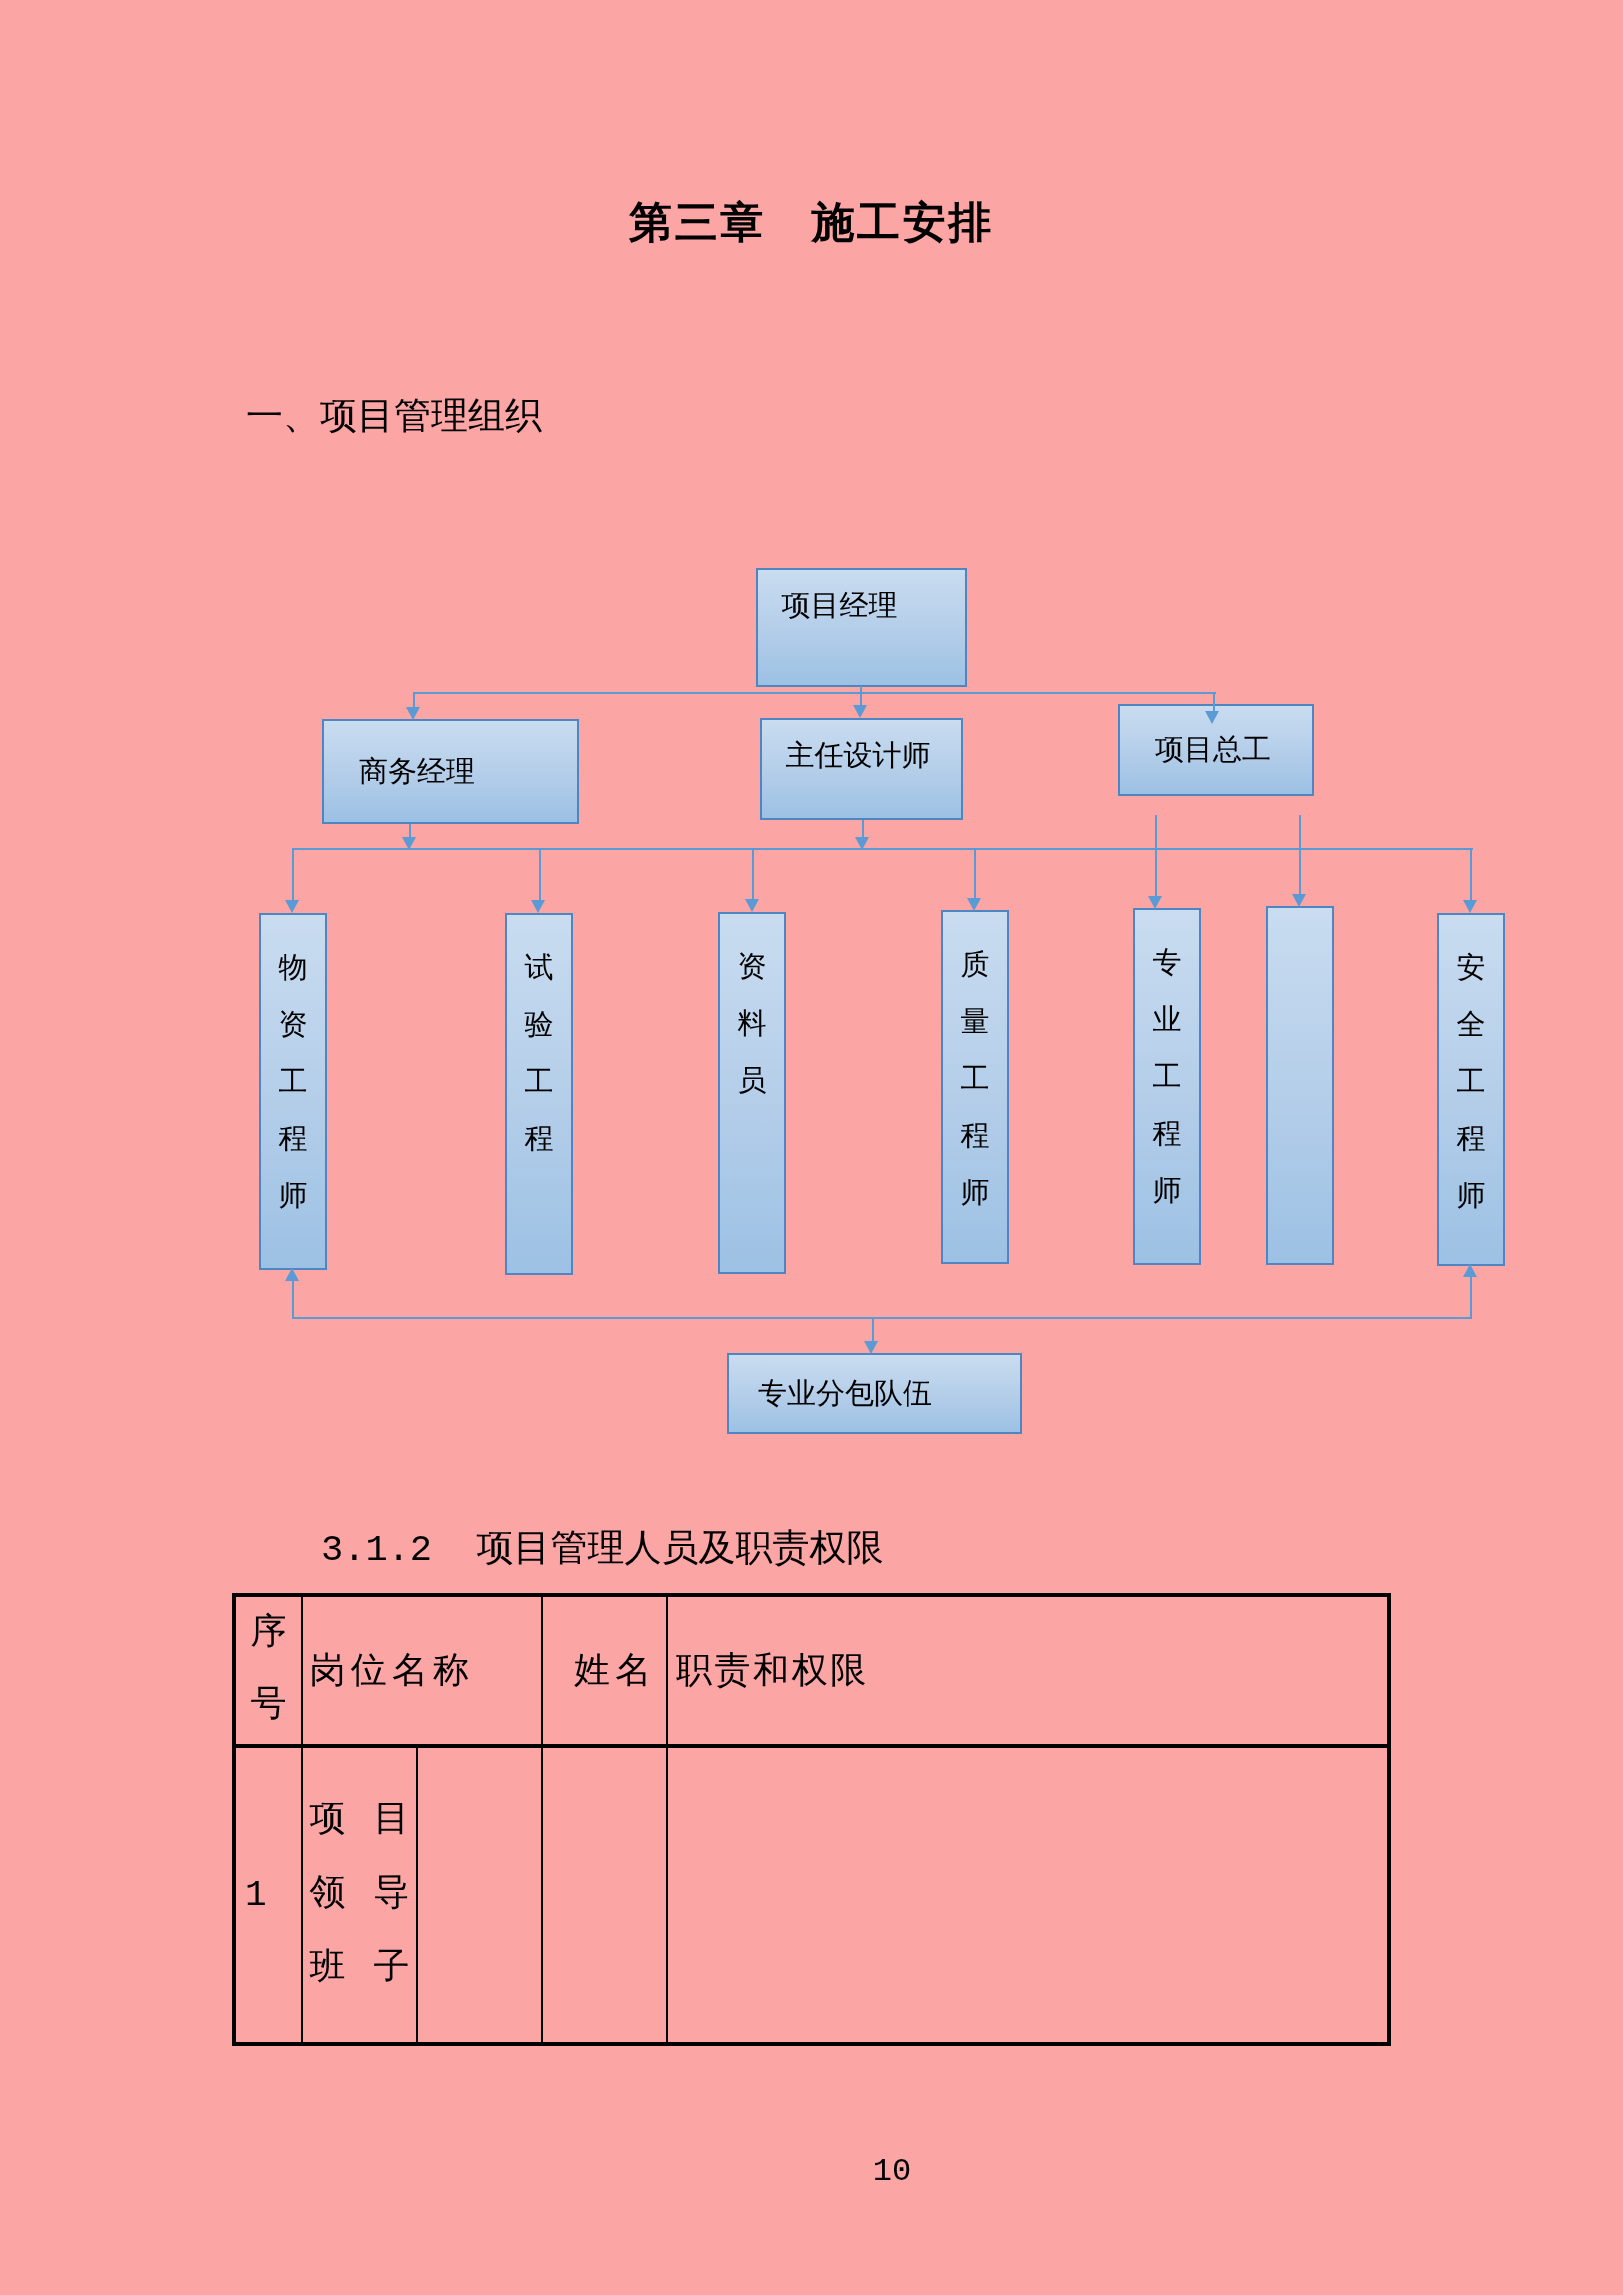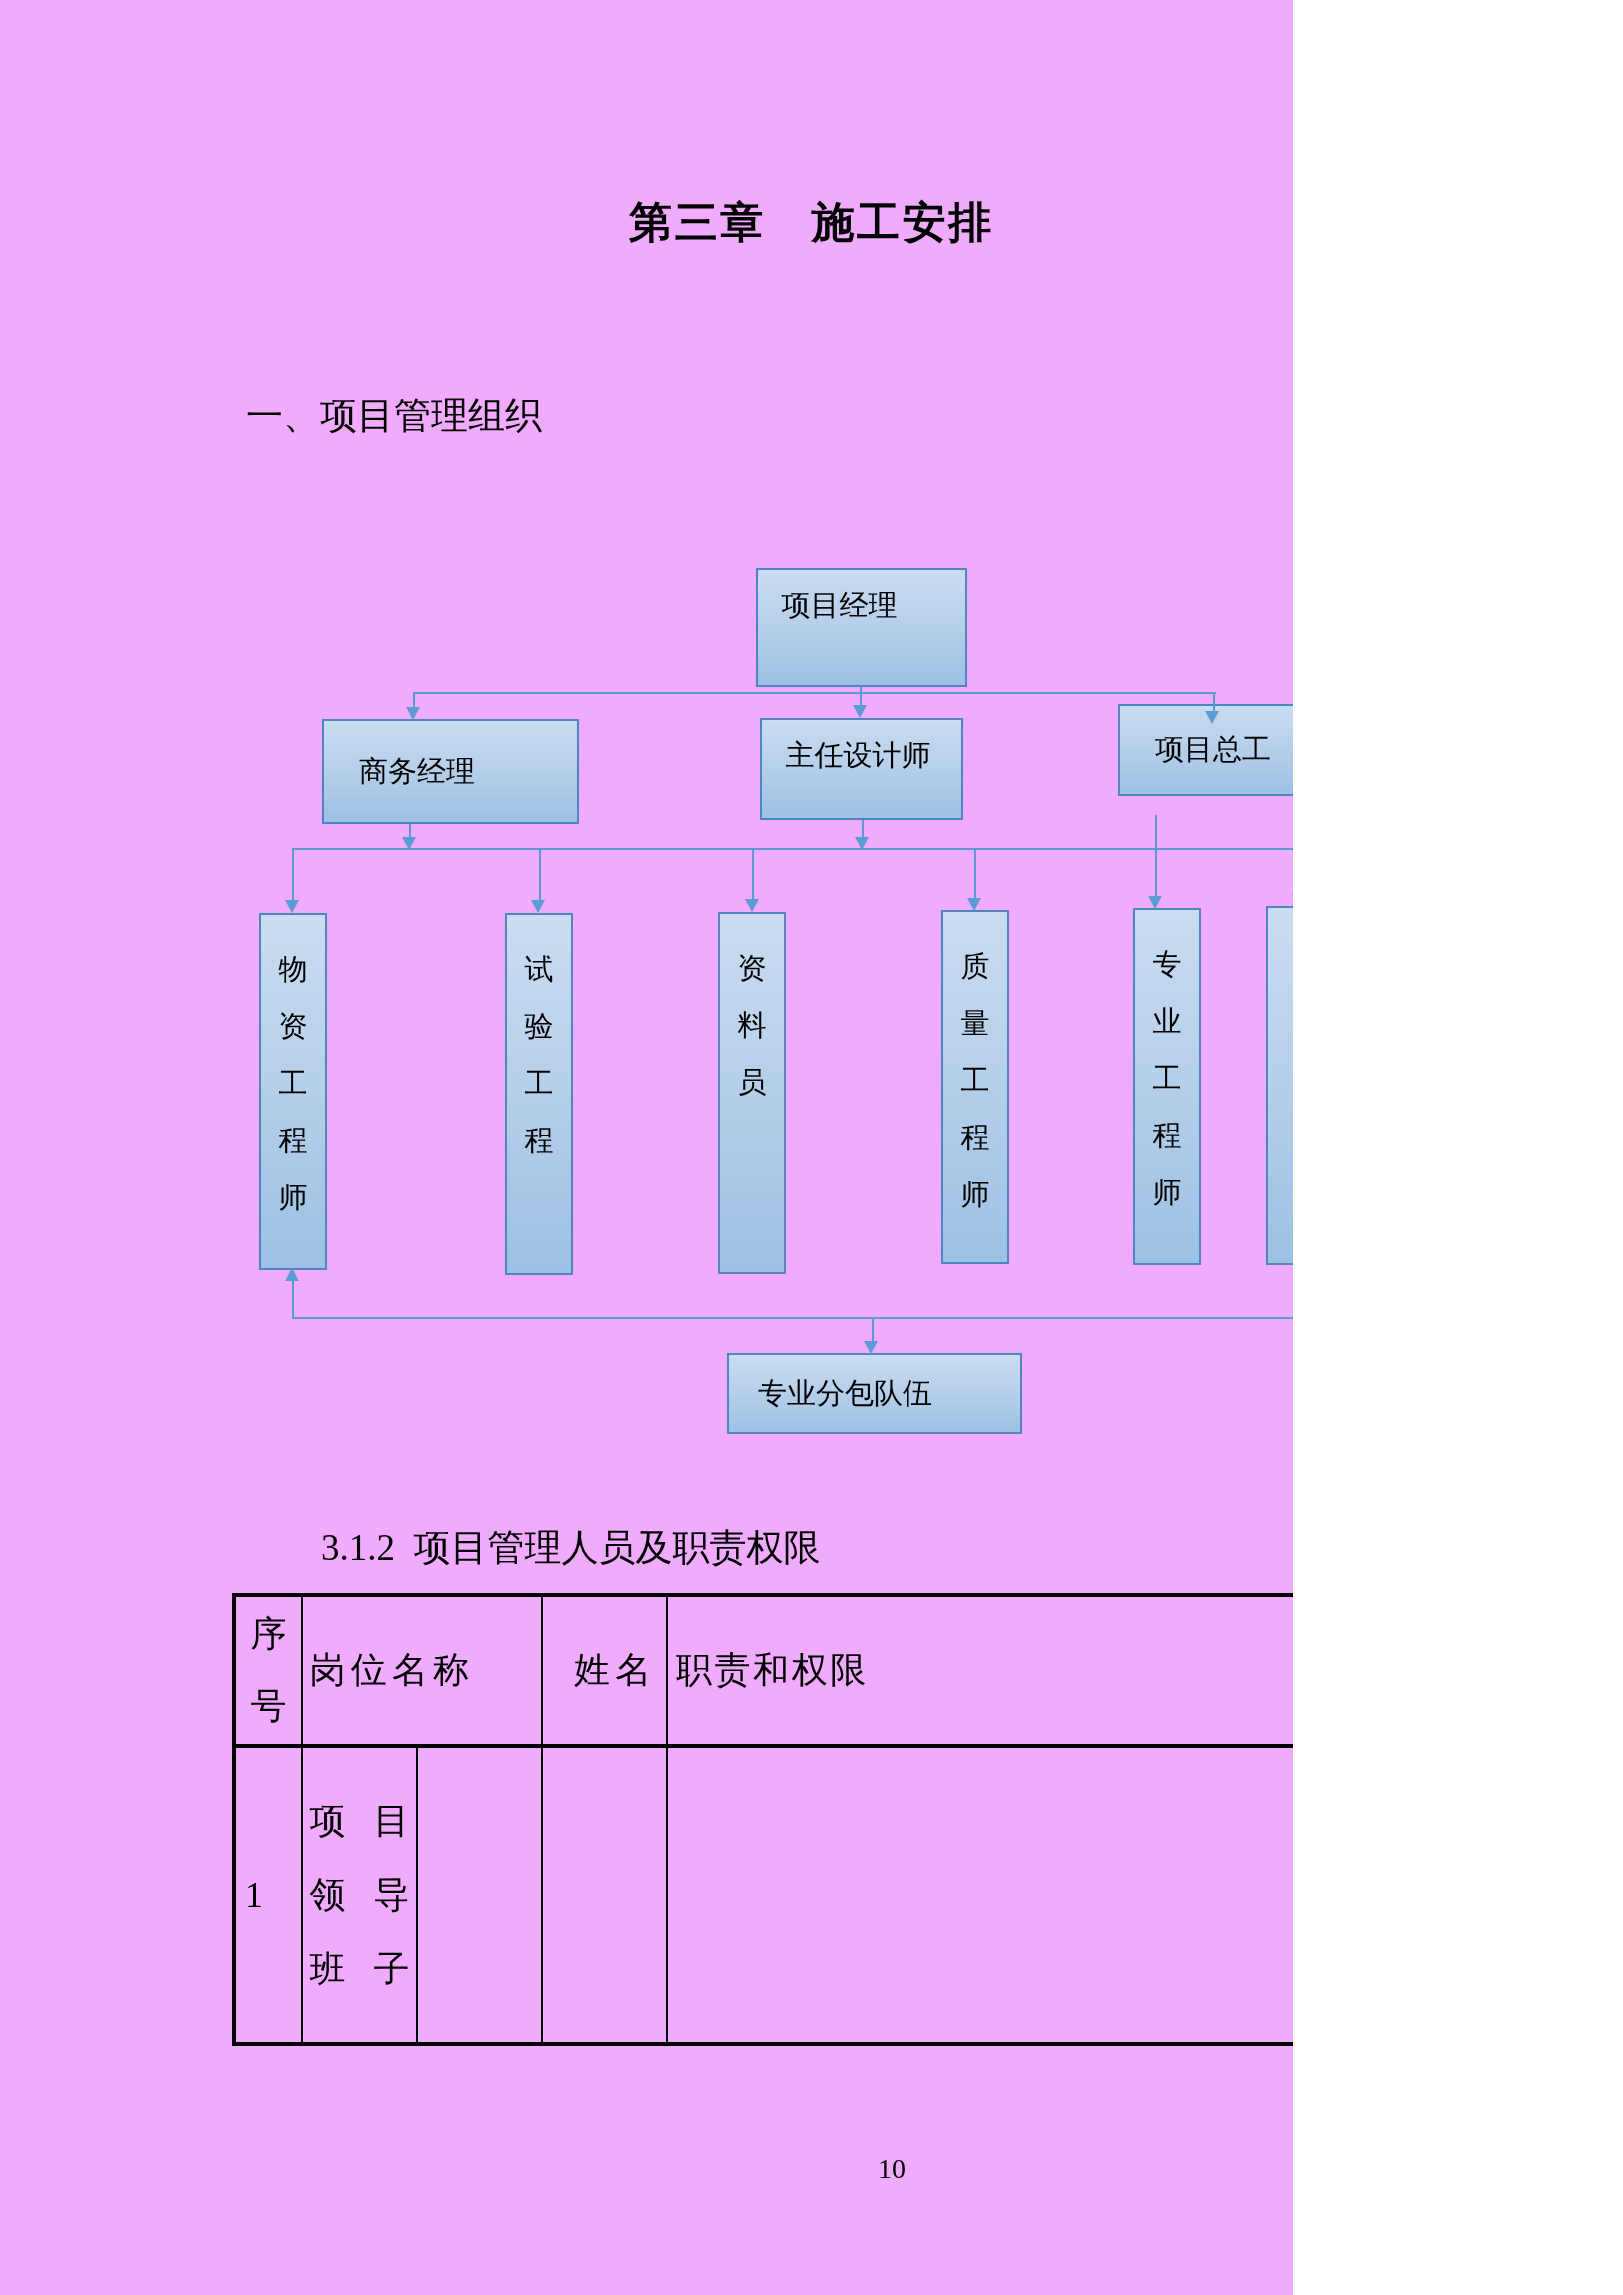--- a/index.html
+++ b/index.html
@@ -1,25 +1,25 @@
 <!DOCTYPE html>
 <html style="font-size:10.5px"><head>
 <meta charset="utf-8">
 <style>
   html,body{margin:0;padding:0;background:#ffffff;}
-  .page{position:relative;width:1293px;height:2295px;background:#f0abfc;overflow:hidden;
-        font-family:Liberation Serif, serif;color:#000;}
+  .page{position:relative;width:1623px;height:2295px;background:#fca5a5;overflow:hidden;
+        font-family:Liberation Mono, monospace;color:#000;}
 
   
   #title{position:absolute;left:0;top:194px;width:1623px;text-align:center;
          font-size:43px;font-weight:bold;letter-spacing:2.6px;white-space:pre;}
   #h1   {position:absolute;left:246px;top:356px;font-size:37px;white-space:pre;margin-top:35px;}
   #h311 {position:absolute;left:321px;top:459px;font-size:37px;white-space:pre;}
   #h312 {position:absolute;left:321px;top:1523px;font-size:37px;white-space:pre;}
-  #pageno{position:absolute;left:843px;top:2153px;width:98px;text-align:center;font-size:28px;}
+  #pageno{position:absolute;left:843px;top:2153px;width:98px;text-align:center;font-size:32px;}
 
   
   .obox{position:absolute;box-sizing:border-box;
         background:linear-gradient(180deg,#c9dcf0 0%,#b3cde9 55%,#9cc1e4 100%);
         border:2px solid #4d86c0;font-size:29px;}
   #b-top{left:756px;top:568px;width:211px;height:119px;padding:15.7px 0 0 23.6px;}
   #b-biz{left:322px;top:719px;width:257px;height:105px;display:flex;align-items:center;padding-left:35px;}
   #b-des{left:760px;top:718px;width:203px;height:102px;padding:15.7px 0 0 23.6px;}
   #b-ce {left:1118px;top:704px;width:196px;height:92px;display:flex;align-items:center;padding-left:35px;}
   #b-sub{left:727px;top:1353px;width:295px;height:81px;display:flex;align-items:center;padding-left:29px;}

